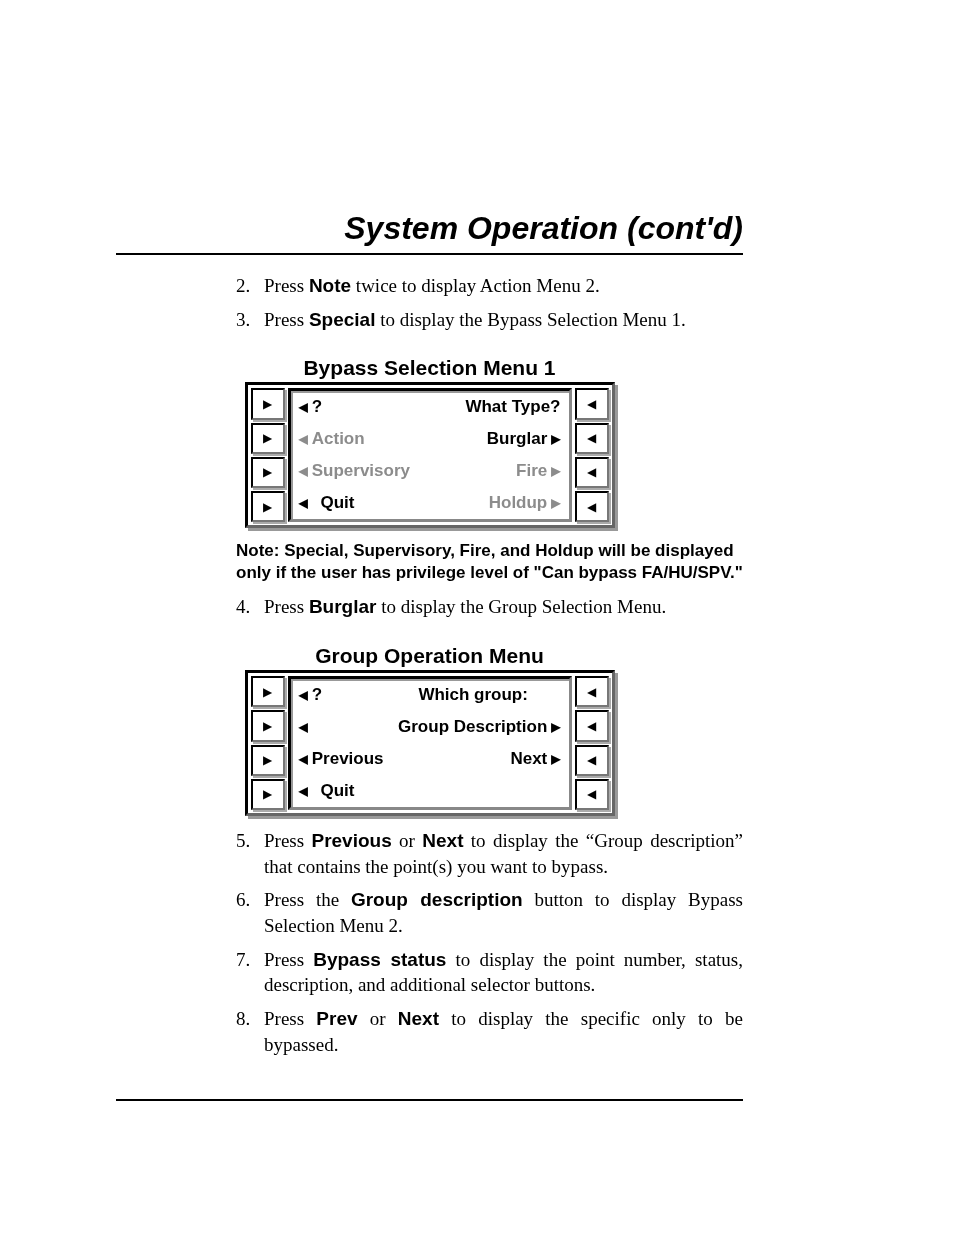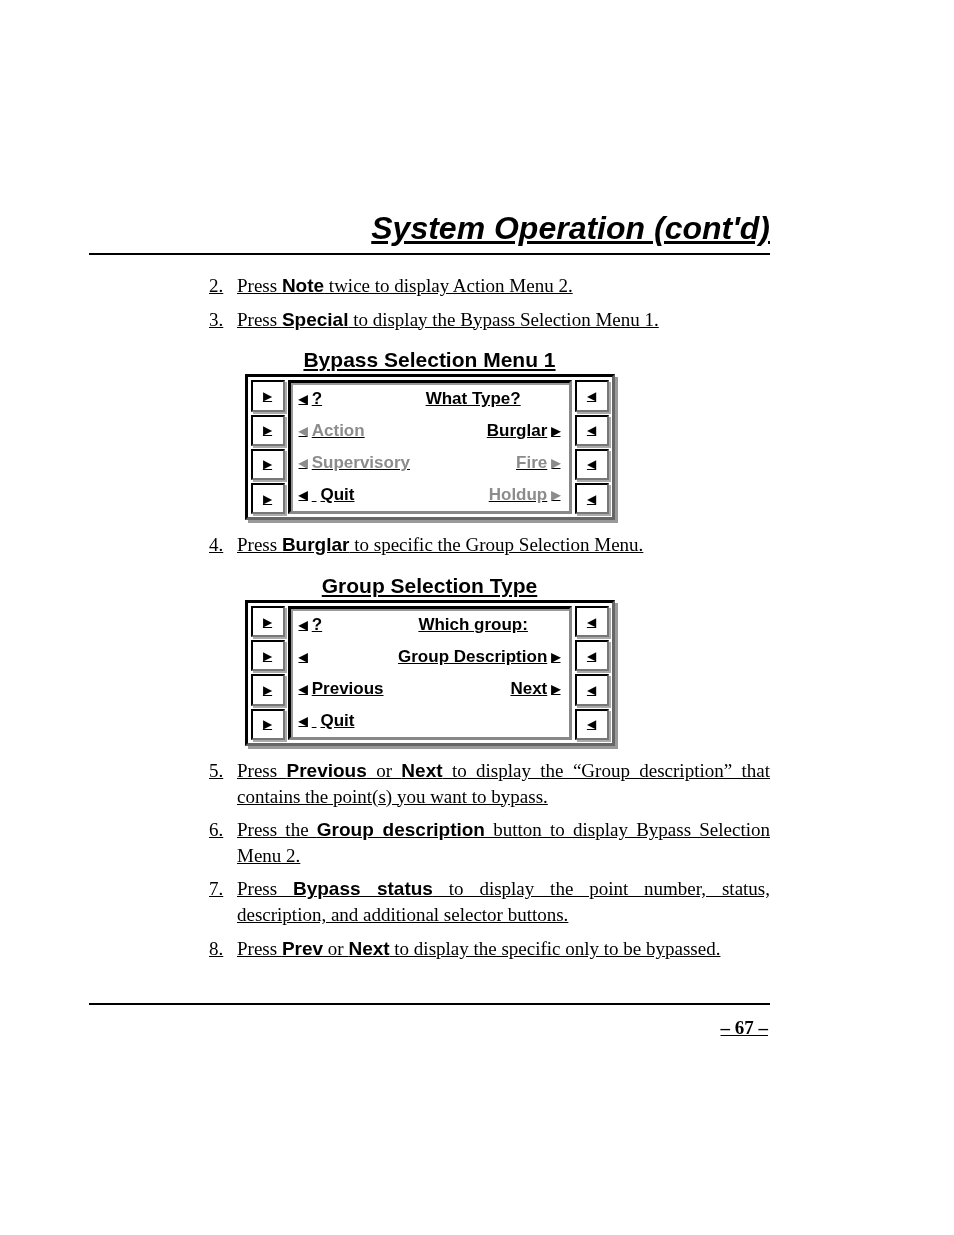--- a/index.html
+++ b/index.html
@@ -4,25 +4,24 @@
 <style>
   html, body {
     margin: 0;
     padding: 0;
     background: #fff;
   }
   .page {
     width: 859px;
     height: 1235px;
     box-sizing: border-box;
-    padding: 0 89px;
+    padding: 0 116px;
     font-family: "Times New Roman", Times, serif;
     color: #000;
     position: relative;
-    text-decoration: underline;
   }
   .header-title {
     font-family: Arial, Helvetica, sans-serif;
     font-weight: 700;
     font-style: italic;
     font-size: 32px;
     text-align: right;
     padding-top: 210px;
     padding-bottom: 6px;
   }
@@ -45,21 +44,21 @@
     width: 28px;
     flex: 0 0 28px;
   }
   .step-body { flex: 1; }
   .step-body b { font-family: Arial, Helvetica, sans-serif; }
   .menu-title {
     font-family: Arial, Helvetica, sans-serif;
     font-weight: 700;
     font-size: 21px;
     text-align: center;
-    margin-top: 16px;
+    margin-top: 24px;
     margin-bottom: 2px;
   }
   .menu-wrap {
     width: 370px;
     margin: 0 auto 12px auto;
   }
   .menu {
     border: 3px solid #000;
     border-right-color: #666;
     border-bottom-color: #666;
@@ -175,21 +174,21 @@
         <div class="key-btn">
             <span class="tri">▶</span>
           </div>
       </div>
       <div class="display">
         <div class="display-row">
           <div class="left-cell">
               <span class="tri">◀</span>
               <span>?</span>
             </div>
-          <div class="center-cell" style="text-align:center;flex:2;">What Type?</div>
+          <div class="center-cell" style="text-align:right;flex:2;">What Type?</div>
         </div>
         <div class="display-row">
           <div class="left-cell">
               <span class="tri gray">◀</span>
               <span class="gray">Action</span>
             </div>
           <div class="right-cell">
               <span>Burglar</span>
               <span class="tri">▶</span>
             </div>
@@ -222,31 +221,32 @@
         <div class="key-btn">
             <span class="tri">◀</span>
           </div>
         <div class="key-btn">
             <span class="tri">◀</span>
           </div>
       </div>
     </div>
   </div>
 
+  <div class="note">Note: Special, Supervisory, Fire, and Holdup will be displayed only if the user has privilege level of "Can bypass FA/HU/SPV."</div>
 
   <div class="step-list">
     <div class="step-item">
       <div class="step-num">4.</div>
       <div class="step-body">
-        <span>Press </span><b>Burglar</b><span> to specific the Group Selection Menu.</span>
-      </div>
-    </div>
-  </div>
-
-  <div class="menu-title">Group Selection Type</div>
+        <span>Press </span><b>Burglar</b><span> to display the Group Selection Menu.</span>
+      </div>
+    </div>
+  </div>
+
+  <div class="menu-title">Group Operation Menu</div>
   <div class="menu-wrap">
     <div class="menu">
       <div class="btn-col btn-col-left">
         <div class="key-btn">
             <span class="tri">▶</span>
           </div>
         <div class="key-btn">
             <span class="tri">▶</span>
           </div>
         <div class="key-btn">
@@ -326,14 +326,13 @@
     </div>
     <div class="step-item">
       <div class="step-num">8.</div>
       <div class="step-body">
         <span>Press </span><b>Prev</b><span> or </span><b>Next</b><span> to display the specific only to be bypassed.</span>
       </div>
     </div>
   </div>
 
   <hr class="footer-rule">
-  <div class="page-num">– 67 –</div>
 </div>
 
 </body></html>

